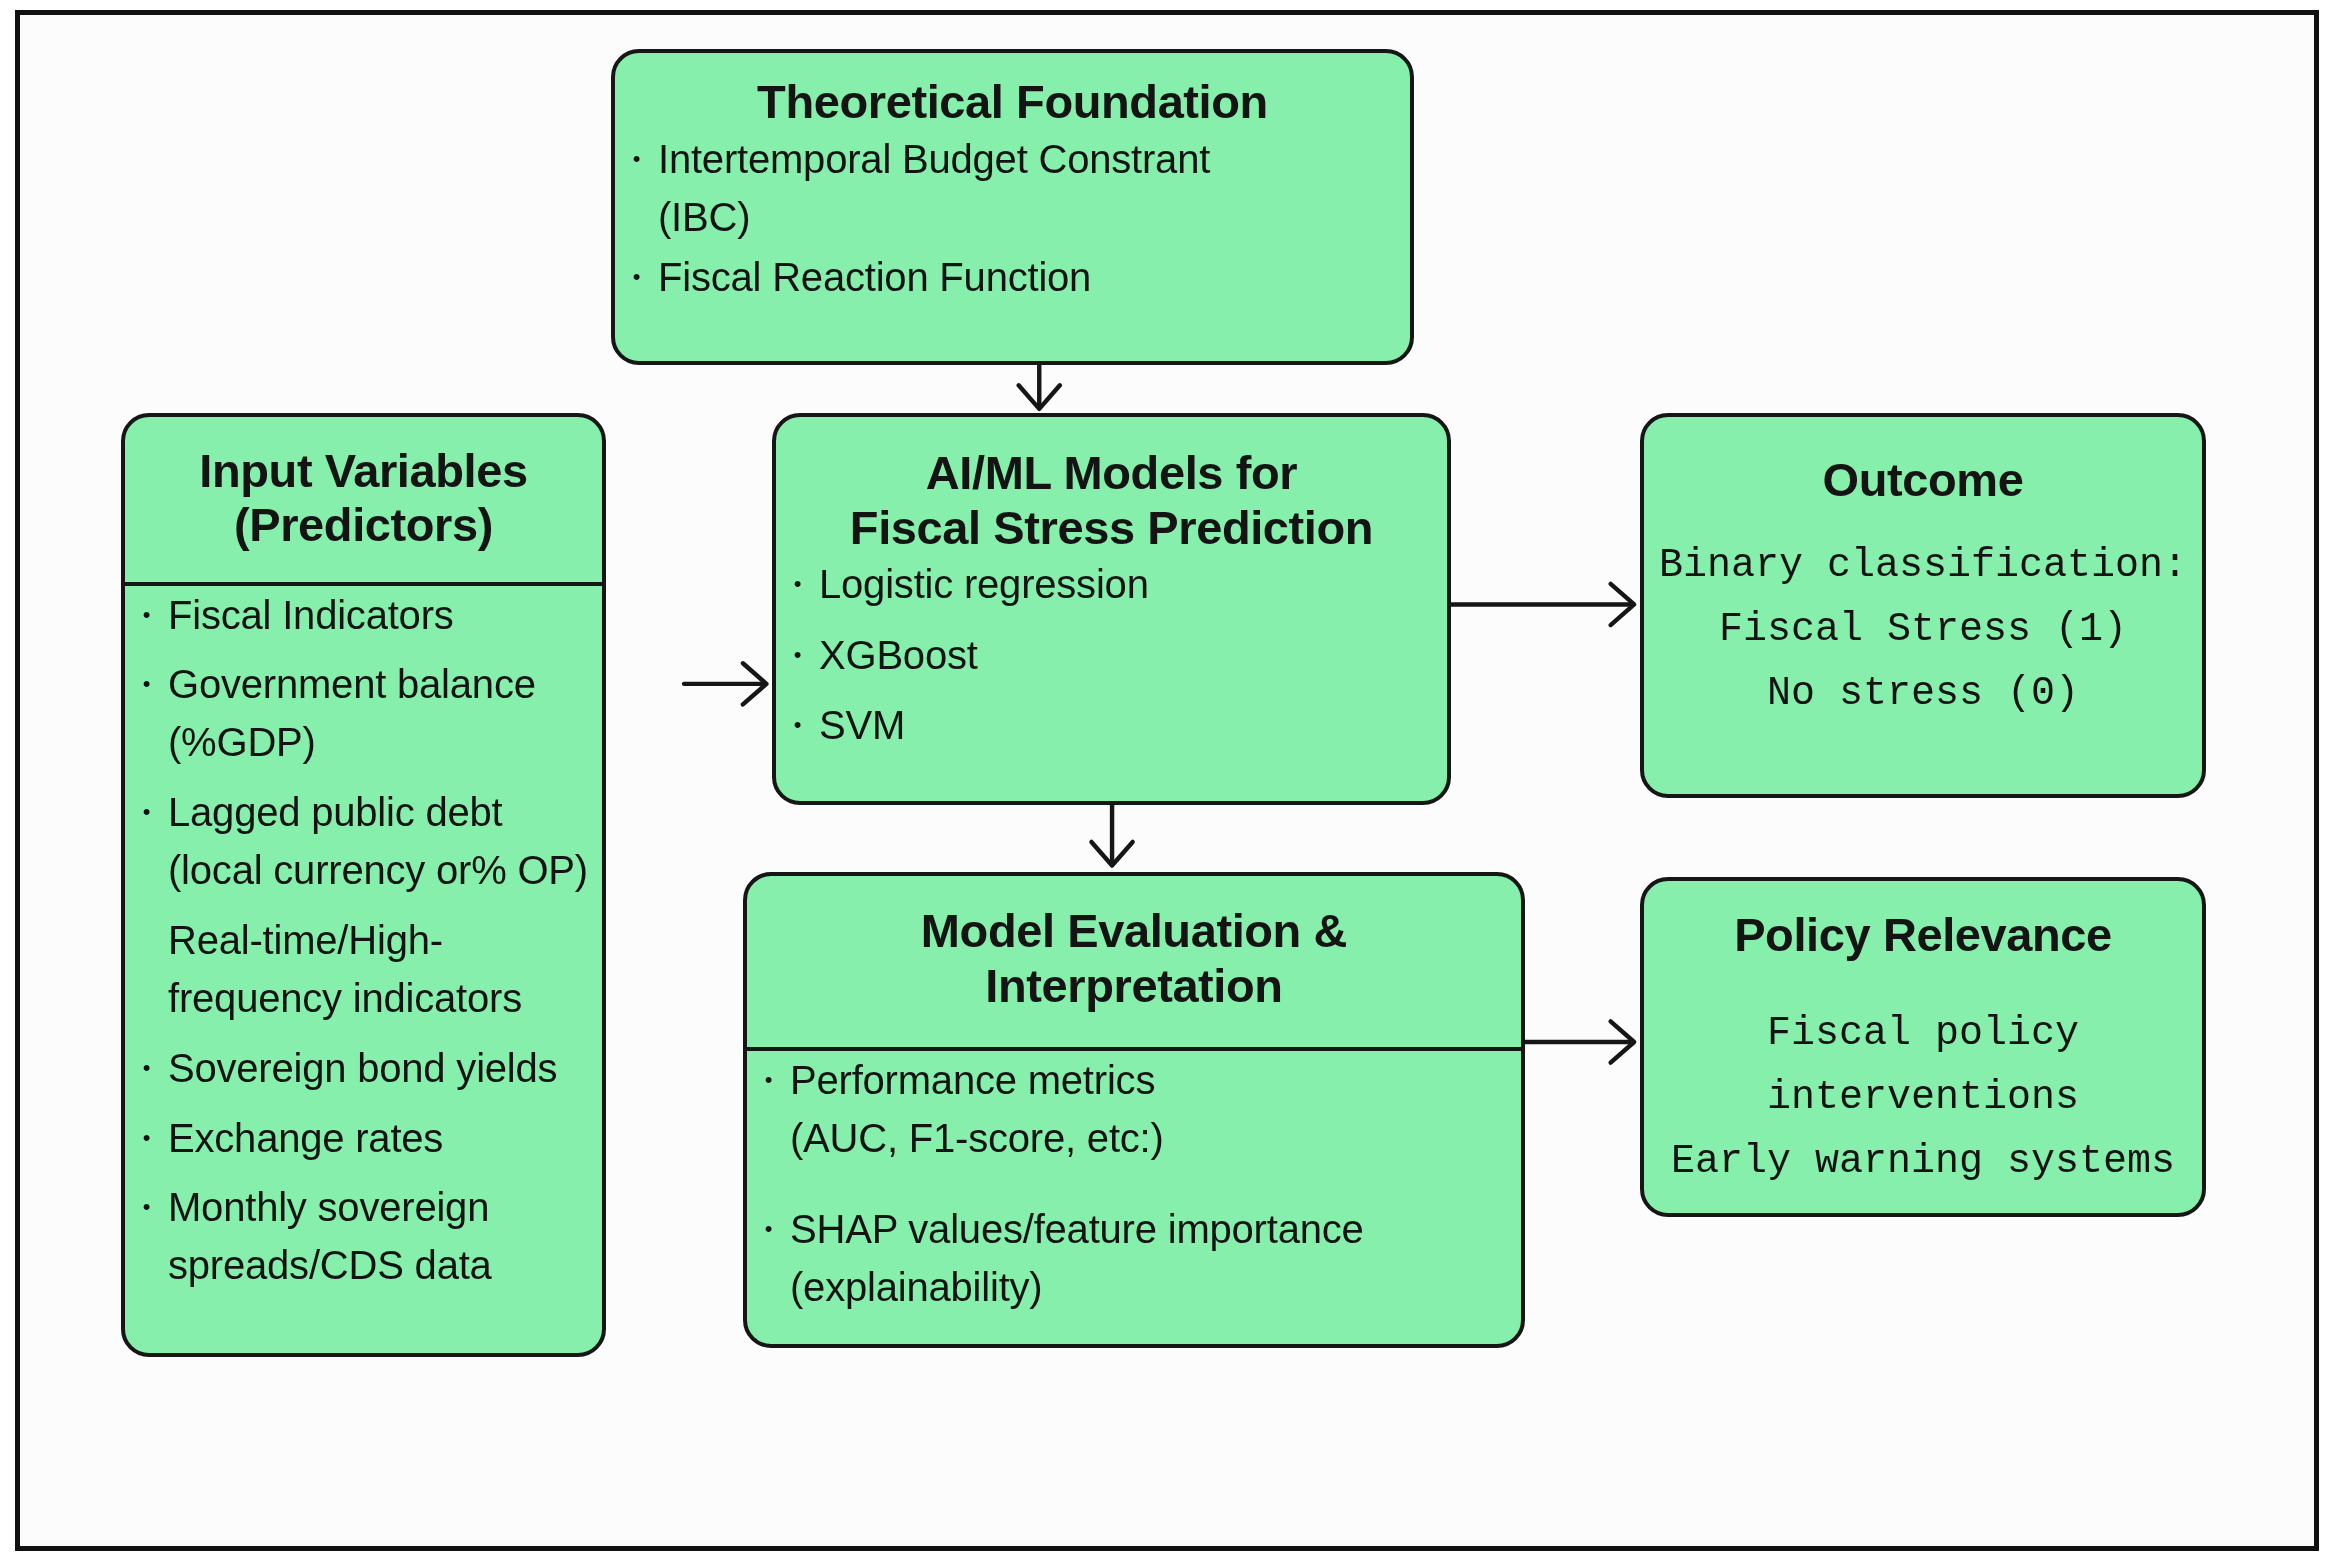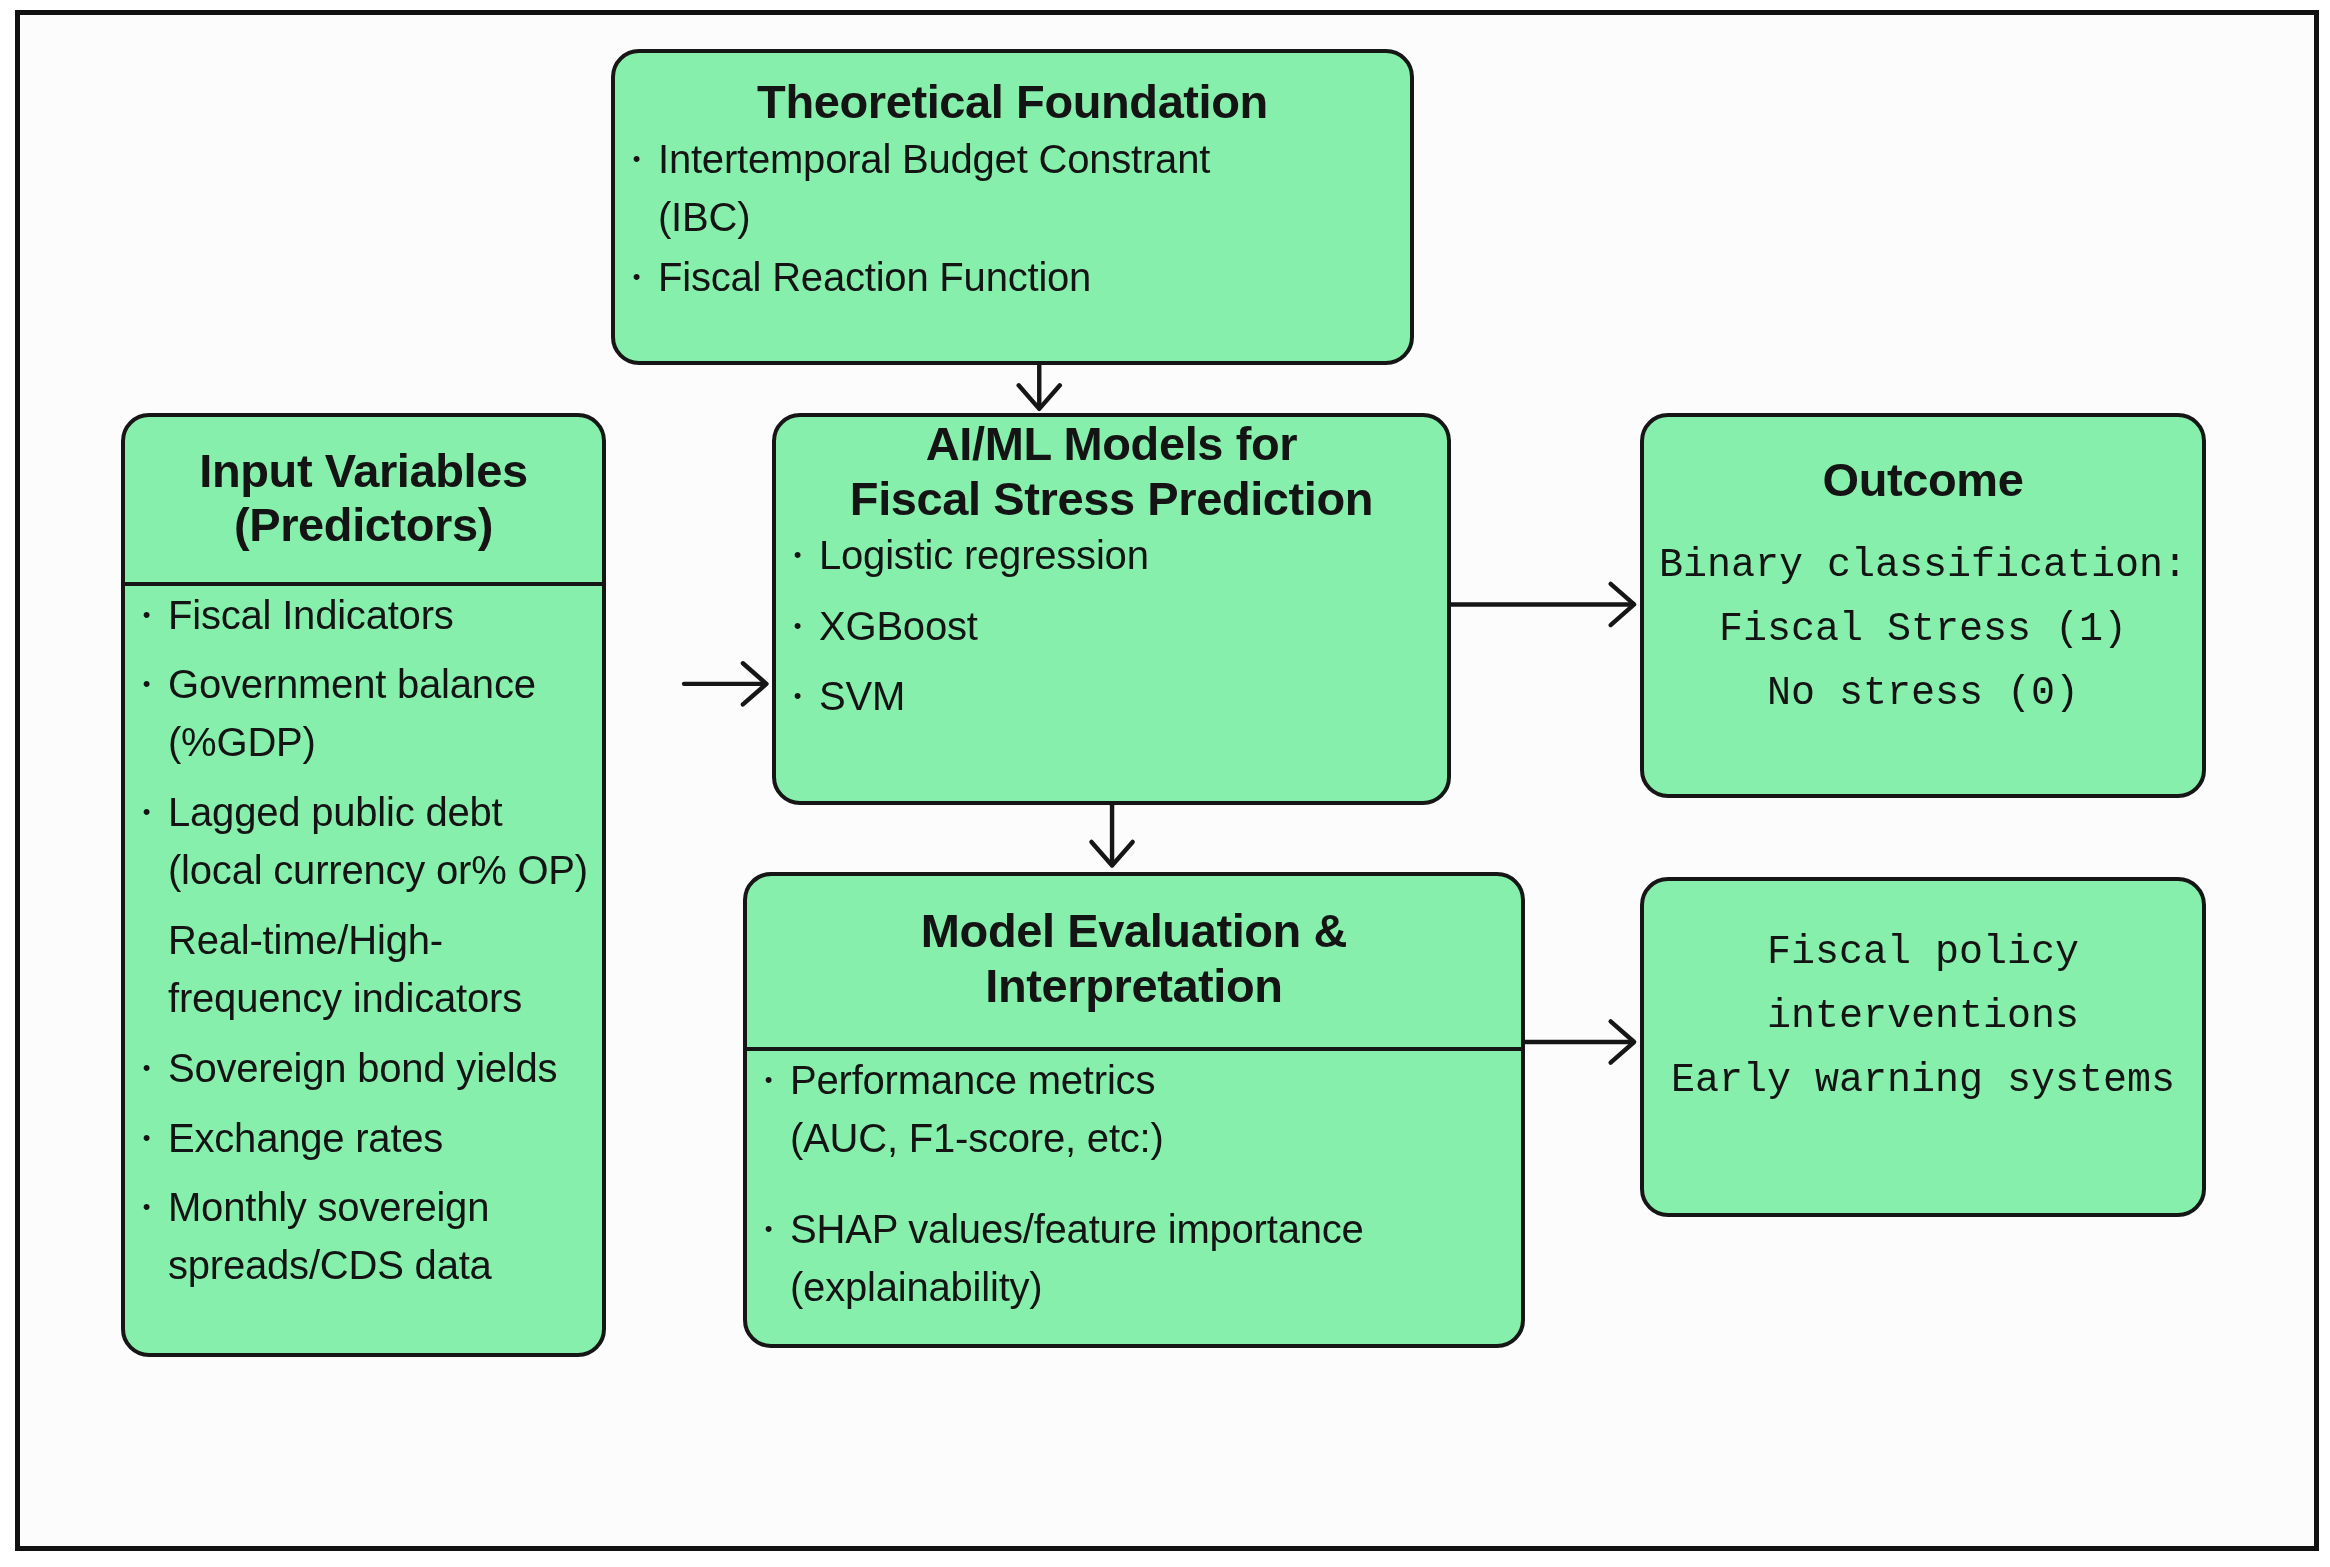--- a/index.html
+++ b/index.html
@@ -25,21 +25,21 @@
   .box-iv    {left:121px; top:413px; width:485px; height:944px;}
   .box-aiml  {left:772px;top:413px; width:679px; height:392px;}
   .box-out   {left:1640px;top:413px; width:566px; height:385px;}
   .box-me    {left:743px;top:872px;width:782px;height:476px;}
   .box-pr    {left:1640px;top:877px;width:566px; height:340px;}
 
   .hdr{box-sizing:border-box;}
   .hdr-iv{padding:26.5px 7.4px 29px 7.4px;border-bottom:4.4px solid #161616;}
   .hdr-me{padding:28px 7.4px 34px 7.4px;border-bottom:4.4px solid #161616;}
   .pad-top-tf{padding-top:22px;}
-  .pad-top-aiml{}
+  .pad-top-aiml{padding-top:29px;}
   .pad-top-out{padding-top:36px;}
   .pad-top-pr{padding-top:26.5px;}
 
   ul.items{list-style:none;margin:0;padding:0;}
   ul.items li{display:flex;align-items:flex-start;}
   .marker{
     flex:0 0 43px;text-align:center;font-size:22px;line-height:57px;
     color:#141414;
   }
   .itext{
@@ -184,19 +184,20 @@
     </li>
     <li>
       <span class="marker">•</span>
       <span class="itext">SHAP values/feature importance
 (explainability)</span>
     </li>
   </ul>
 </div>
 
 <div class="box box-pr">
+  <div class="box-title pad-top-pr">Policy Relevance</div>
   <div class="center-lines center-lines-pr">
     <div class="cline">Fiscal policy
 interventions</div>
     <div class="cline">Early warning systems</div>
   </div>
 </div>
 
 
 </body></html>

